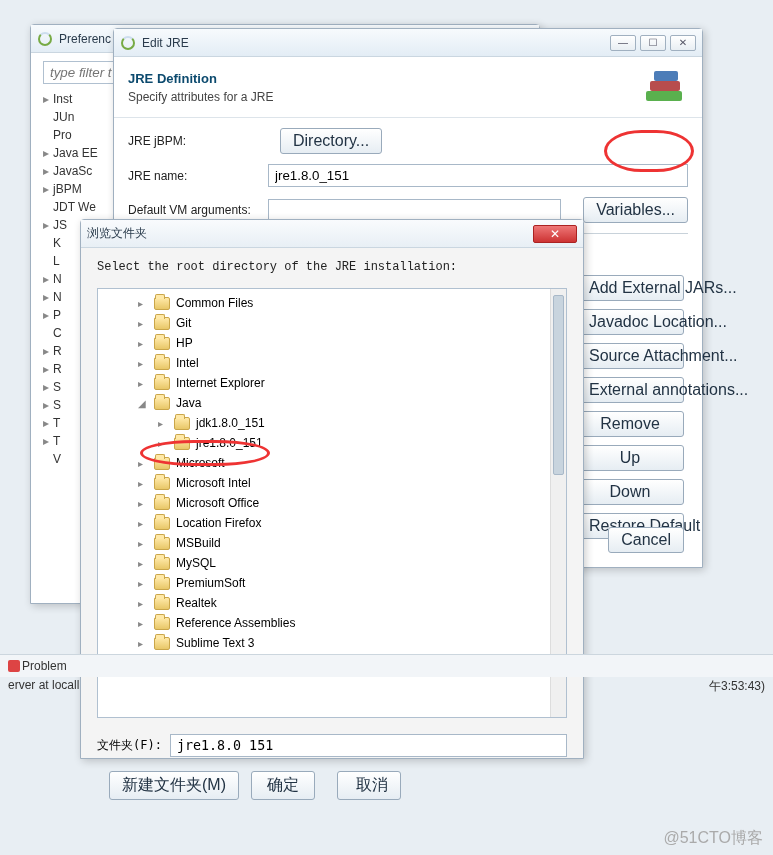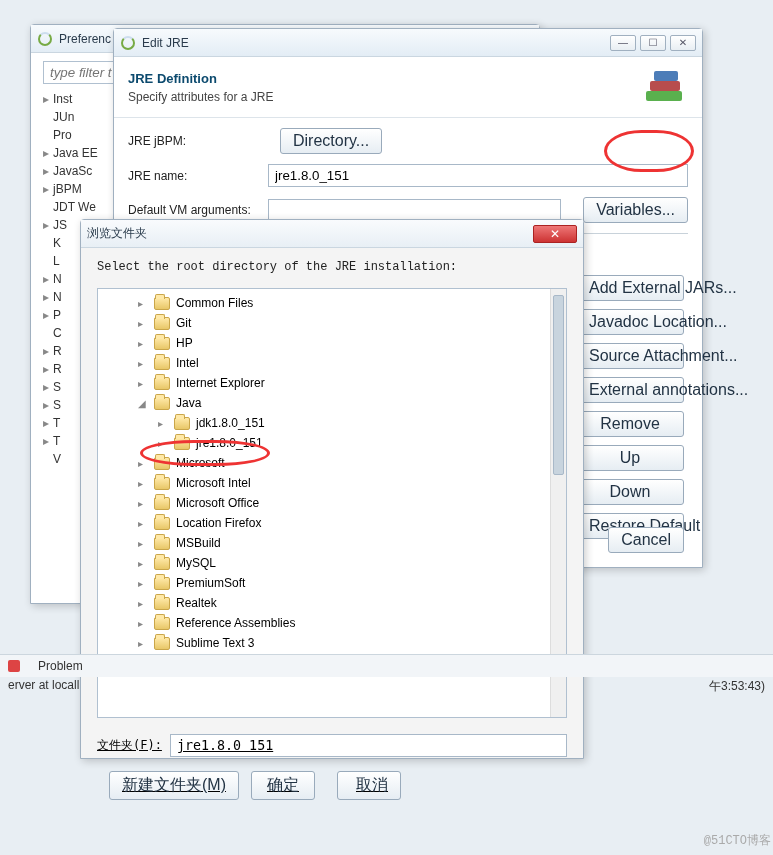--- a/index.html
+++ b/index.html
@@ -182,49 +182,48 @@
     }
     .fb-scrollbar .thumb {
       position: absolute; left: 2px; right: 2px;
       top: 6px; height: 180px;
       background: #c8d4de;
       border: 1px solid #a8b8c8;
       border-radius: 2px;
     }
     .fb-footer {
       padding: 10px 16px 16px;
-      text-decoration: underline;
     }
     .fb-folder-row {
       display: flex; align-items: center; gap: 8px;
       margin-bottom: 14px;
     }
     .fb-folder-row label { font-family: "SimSun", monospace; }
     .fb-folder-row input { flex: 1; padding: 3px 6px; border: 1px solid #a8b8c8; background: #fff; font-family: monospace; }
     .fb-btn-row {
       display: flex; justify-content: flex-start; align-items: center;
     }
     .fb-btn-row .right { display: flex; gap: 10px; }
     
     .bottom-strip {
       position: absolute; left: 0; bottom: 140px; right: 0;
       border-top: 1px solid #ccd6de;
       background: #f2f5f8;
       padding: 4px 8px;
       font-size: 12px; color: #333;
-      display: flex; align-items: center; gap: 18px;
+      display: flex; align-items: center; gap: 2px;
     }
     .bottom-strip-2 {
       position: absolute; left: 0; bottom: 120px; right: 0;
       padding: 2px 8px;
       font-size: 12px; color: #333;
     }
     .watermark {
-      position: absolute; right: 2px; bottom: 6px;
-      color: #aaa; font-size: 12px; font-family: Liberation Mono, monospace;
+      position: absolute; right: 10px; bottom: 6px;
+      color: #aaa; font-size: 16px;
     }
     .sep { border-top: 1px solid #c8d2da; margin: 6px 14px; }
   </style>
 </head>
 <body>
 
 <div class="window" style="left:30px; top:24px; width:510px; height:580px;">
   <div class="titlebar">
     <span class="icon">
         <span class="eclipse-icon"></span>

